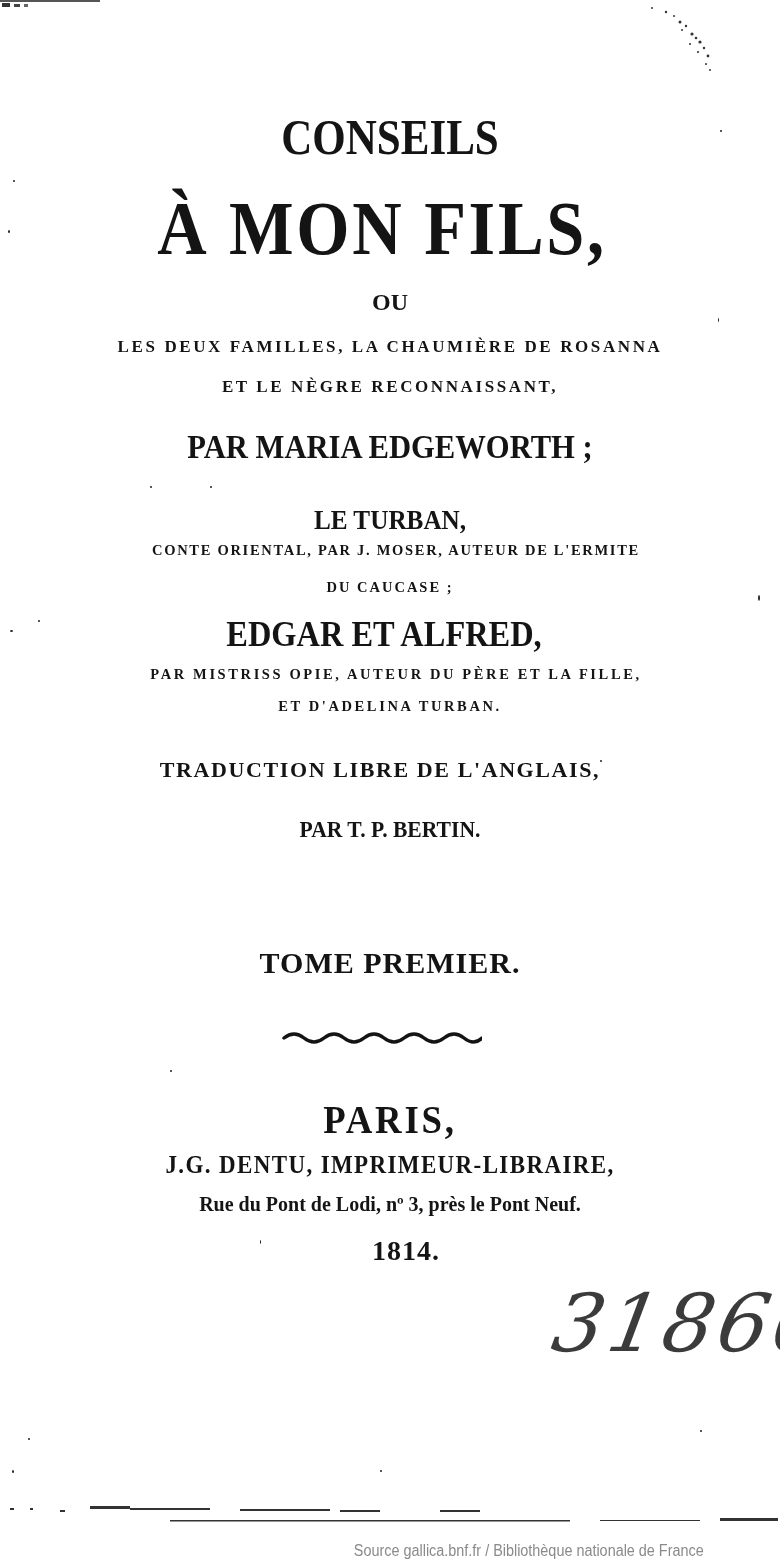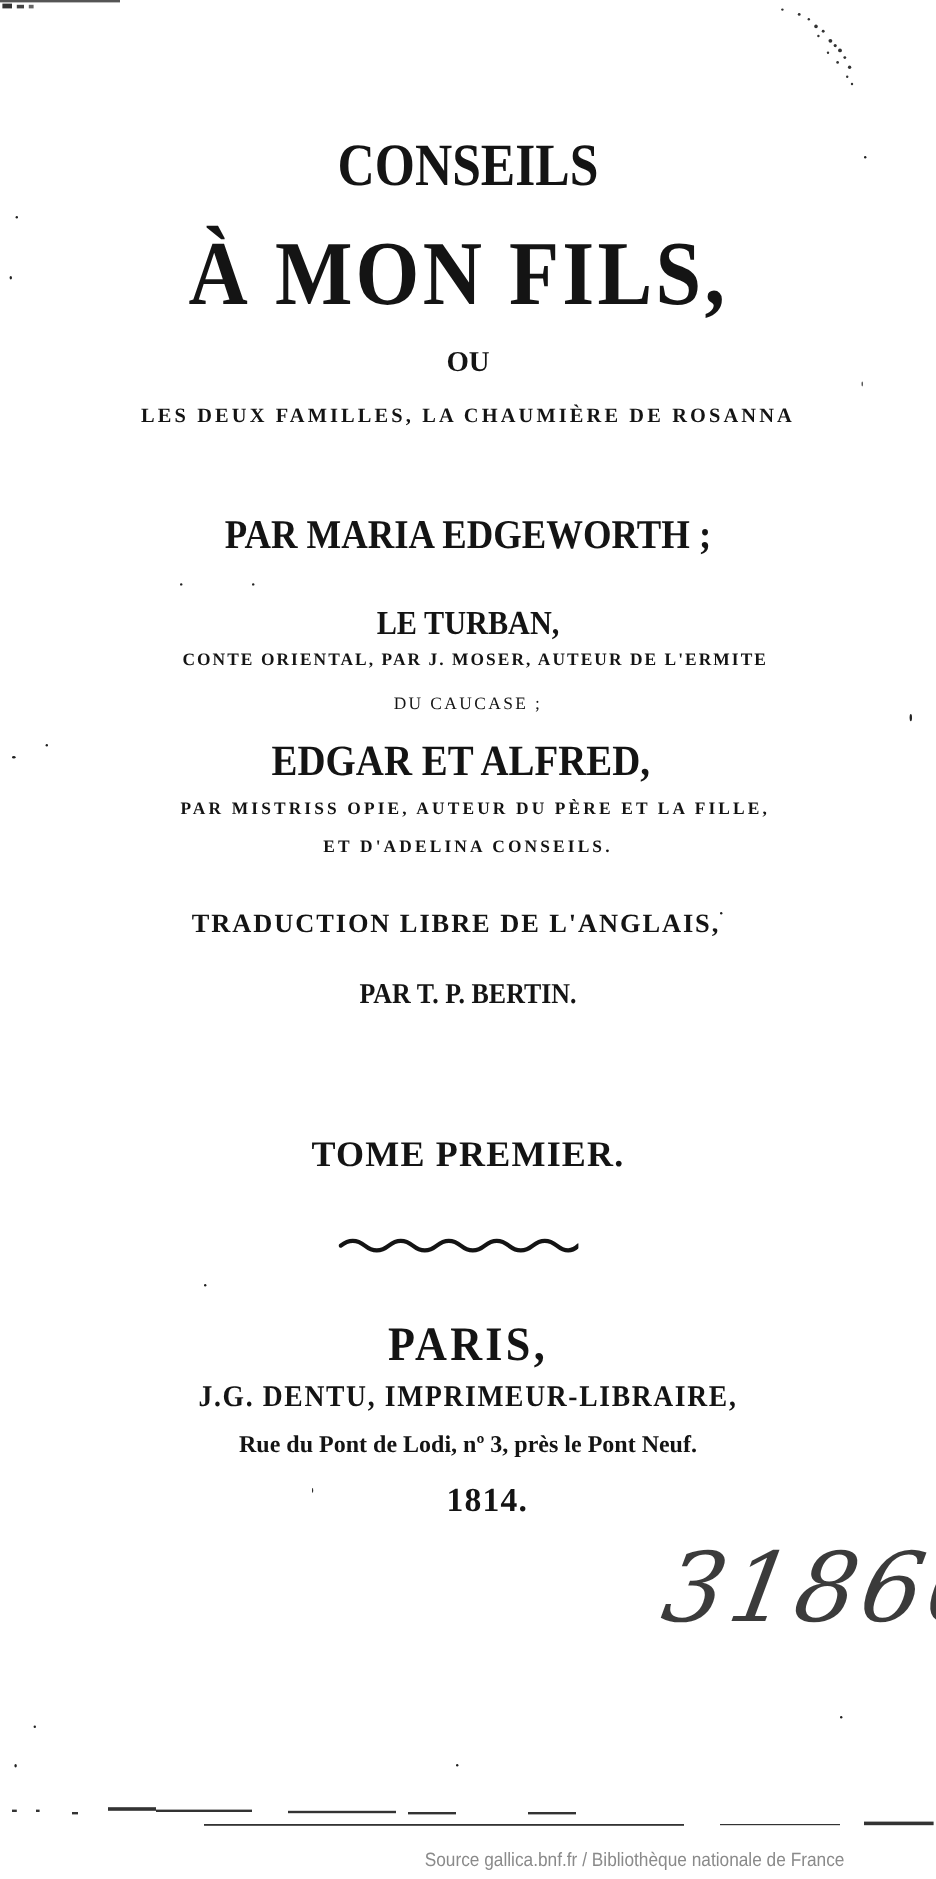--- a/index.html
+++ b/index.html
@@ -14,21 +14,21 @@
   }
 
   #l-conseils   { top: 112px; font-size: 50px; font-weight: bold; transform: scaleX(0.86); }
   #l-amonfils   { top: 190px; font-size: 76px; font-weight: bold; letter-spacing: 3px; transform: scaleX(0.90); left: -8px; }
   #l-ou         { top: 290px; font-size: 24px; font-weight: bold; }
   #l-deux       { top: 338px; font-size: 17px; font-weight: bold; letter-spacing: 2.6px; }
   #l-negre      { top: 378px; font-size: 17px; font-weight: bold; letter-spacing: 2.6px; }
   #l-edgeworth  { top: 430px; font-size: 34px; font-weight: bold; transform: scaleX(0.90); }
   #l-turban     { top: 506px; font-size: 28px; font-weight: bold; transform: scaleX(0.90); }
   #l-conte      { top: 543px; font-size: 14.5px; font-weight: bold; letter-spacing: 1.7px; left: 6px; }
-  #l-caucase    { top: 580px; font-size: 14.5px; font-weight: normal; letter-spacing: 2px; }
+  #l-caucase    { top: 580px; font-size: 14.5px; font-weight: bold; letter-spacing: 2px; }
   #l-edgar      { top: 616px; font-size: 36px; font-weight: bold; transform: scaleX(0.90); left: -6px; }
   #l-opie       { top: 667px; font-size: 14.5px; font-weight: bold; letter-spacing: 2.6px; left: 6px; }
   #l-adelina    { top: 699px; font-size: 14.5px; font-weight: bold; letter-spacing: 2.6px; }
   #l-traduction { top: 759px; font-size: 22px; font-weight: bold; letter-spacing: 1.6px; left: -10px; }
   #l-bertin     { top: 817px; font-size: 24px; font-weight: bold; transform: scaleX(0.90); }
   #l-ornes      { top: 889px; font-size: 15px; font-weight: bold; letter-spacing: 2.2px; }
   #l-tome       { top: 948px; font-size: 30px; font-weight: bold; letter-spacing: 1px; }
   #l-paris      { top: 1100px; font-size: 40px; font-weight: bold; letter-spacing: 3px; transform: scaleX(0.92); }
   #l-dentu      { top: 1152px; font-size: 25px; font-weight: bold; letter-spacing: 1.5px; transform: scaleX(0.92); }
   #l-rue        { top: 1194px; font-size: 20px; font-weight: bold; }
@@ -85,27 +85,28 @@
       <circle cx="76" cy="52" r="1.1"></circle>
         <circle cx="84" cy="64" r="1"></circle>
         <circle cx="88" cy="70" r="1"></circle>
     </g>
   </svg>
 
   <div class="line" id="l-conseils">CONSEILS</div>
   <div class="line" id="l-amonfils">À MON FILS,</div>
   <div class="line" id="l-deux">LES DEUX FAMILLES, LA CHAUMIÈRE DE ROSANNA</div>
   <div class="line" id="l-ou">OU</div>
+  <div class="line" id="l-negre">ET LE NÈGRE RECONNAISSANT,</div>
   <div class="line" id="l-edgeworth">PAR MARIA EDGEWORTH ;</div>
   <div class="line" id="l-turban">LE TURBAN,</div>
   <div class="line" id="l-conte">CONTE ORIENTAL, PAR J. MOSER, AUTEUR DE L'ERMITE</div>
   <div class="line" id="l-caucase">DU CAUCASE ;</div>
   <div class="line" id="l-edgar">EDGAR ET ALFRED,</div>
   <div class="line" id="l-opie">PAR MISTRISS OPIE, AUTEUR DU PÈRE ET LA FILLE,</div>
-  <div class="line" id="l-adelina">ET D'ADELINA CONSEILS.</div>
+  <div class="line" id="l-adelina">ET D'ADELINA TURBAN.</div>
   <div class="line" id="l-traduction">TRADUCTION LIBRE DE L'ANGLAIS,</div>
   <div class="line" id="l-bertin">PAR T. P. BERTIN.</div>
   <div class="line" id="l-tome">TOME PREMIER.</div>
 
   <svg class="ornament" viewBox="0 0 200 16">
     <path d="M2 8 q10 -8 20 0 t20 0 t20 0 t20 0 t20 0 t20 0 t20 0 t20 0 t20 0 t18 0" fill="none" stroke="#141414" stroke-width="3.5" stroke-linecap="round"></path>
   </svg>
 
   <div class="line" id="l-paris">PARIS,</div>
   <div class="line" id="l-dentu">J.G. DENTU, IMPRIMEUR-LIBRAIRE,</div>

